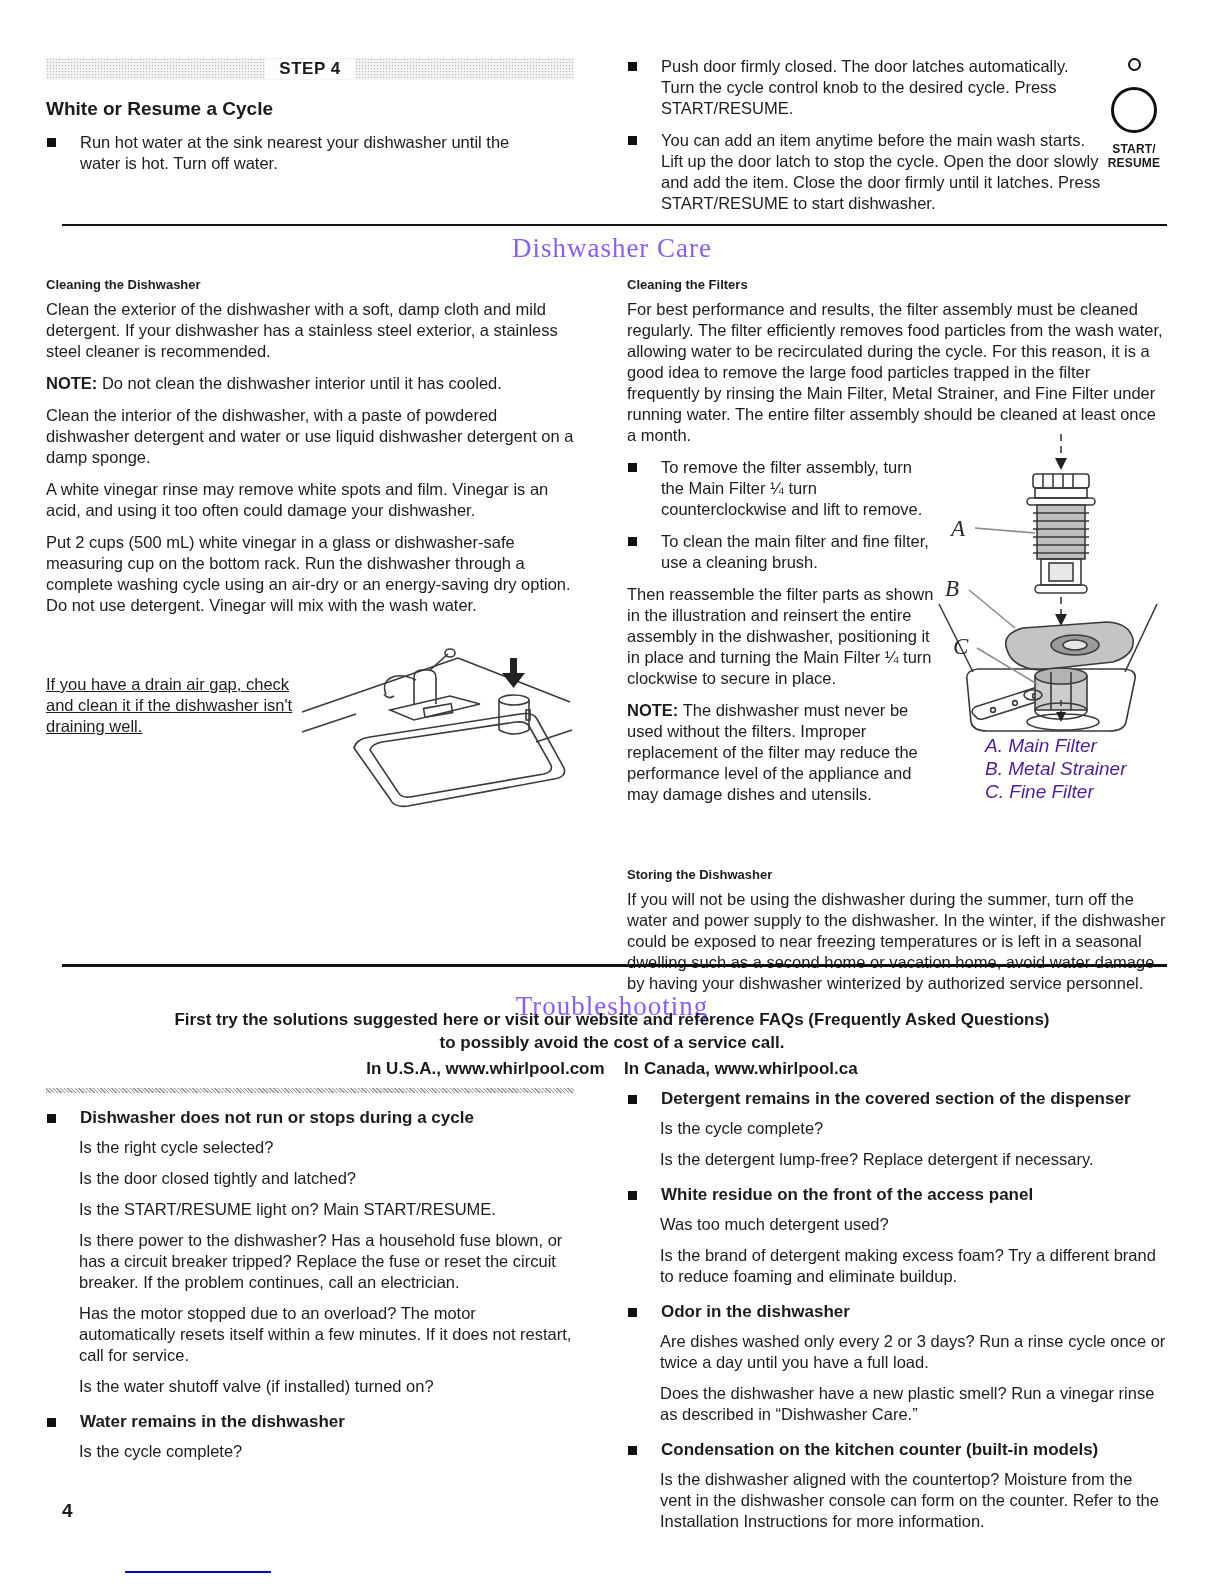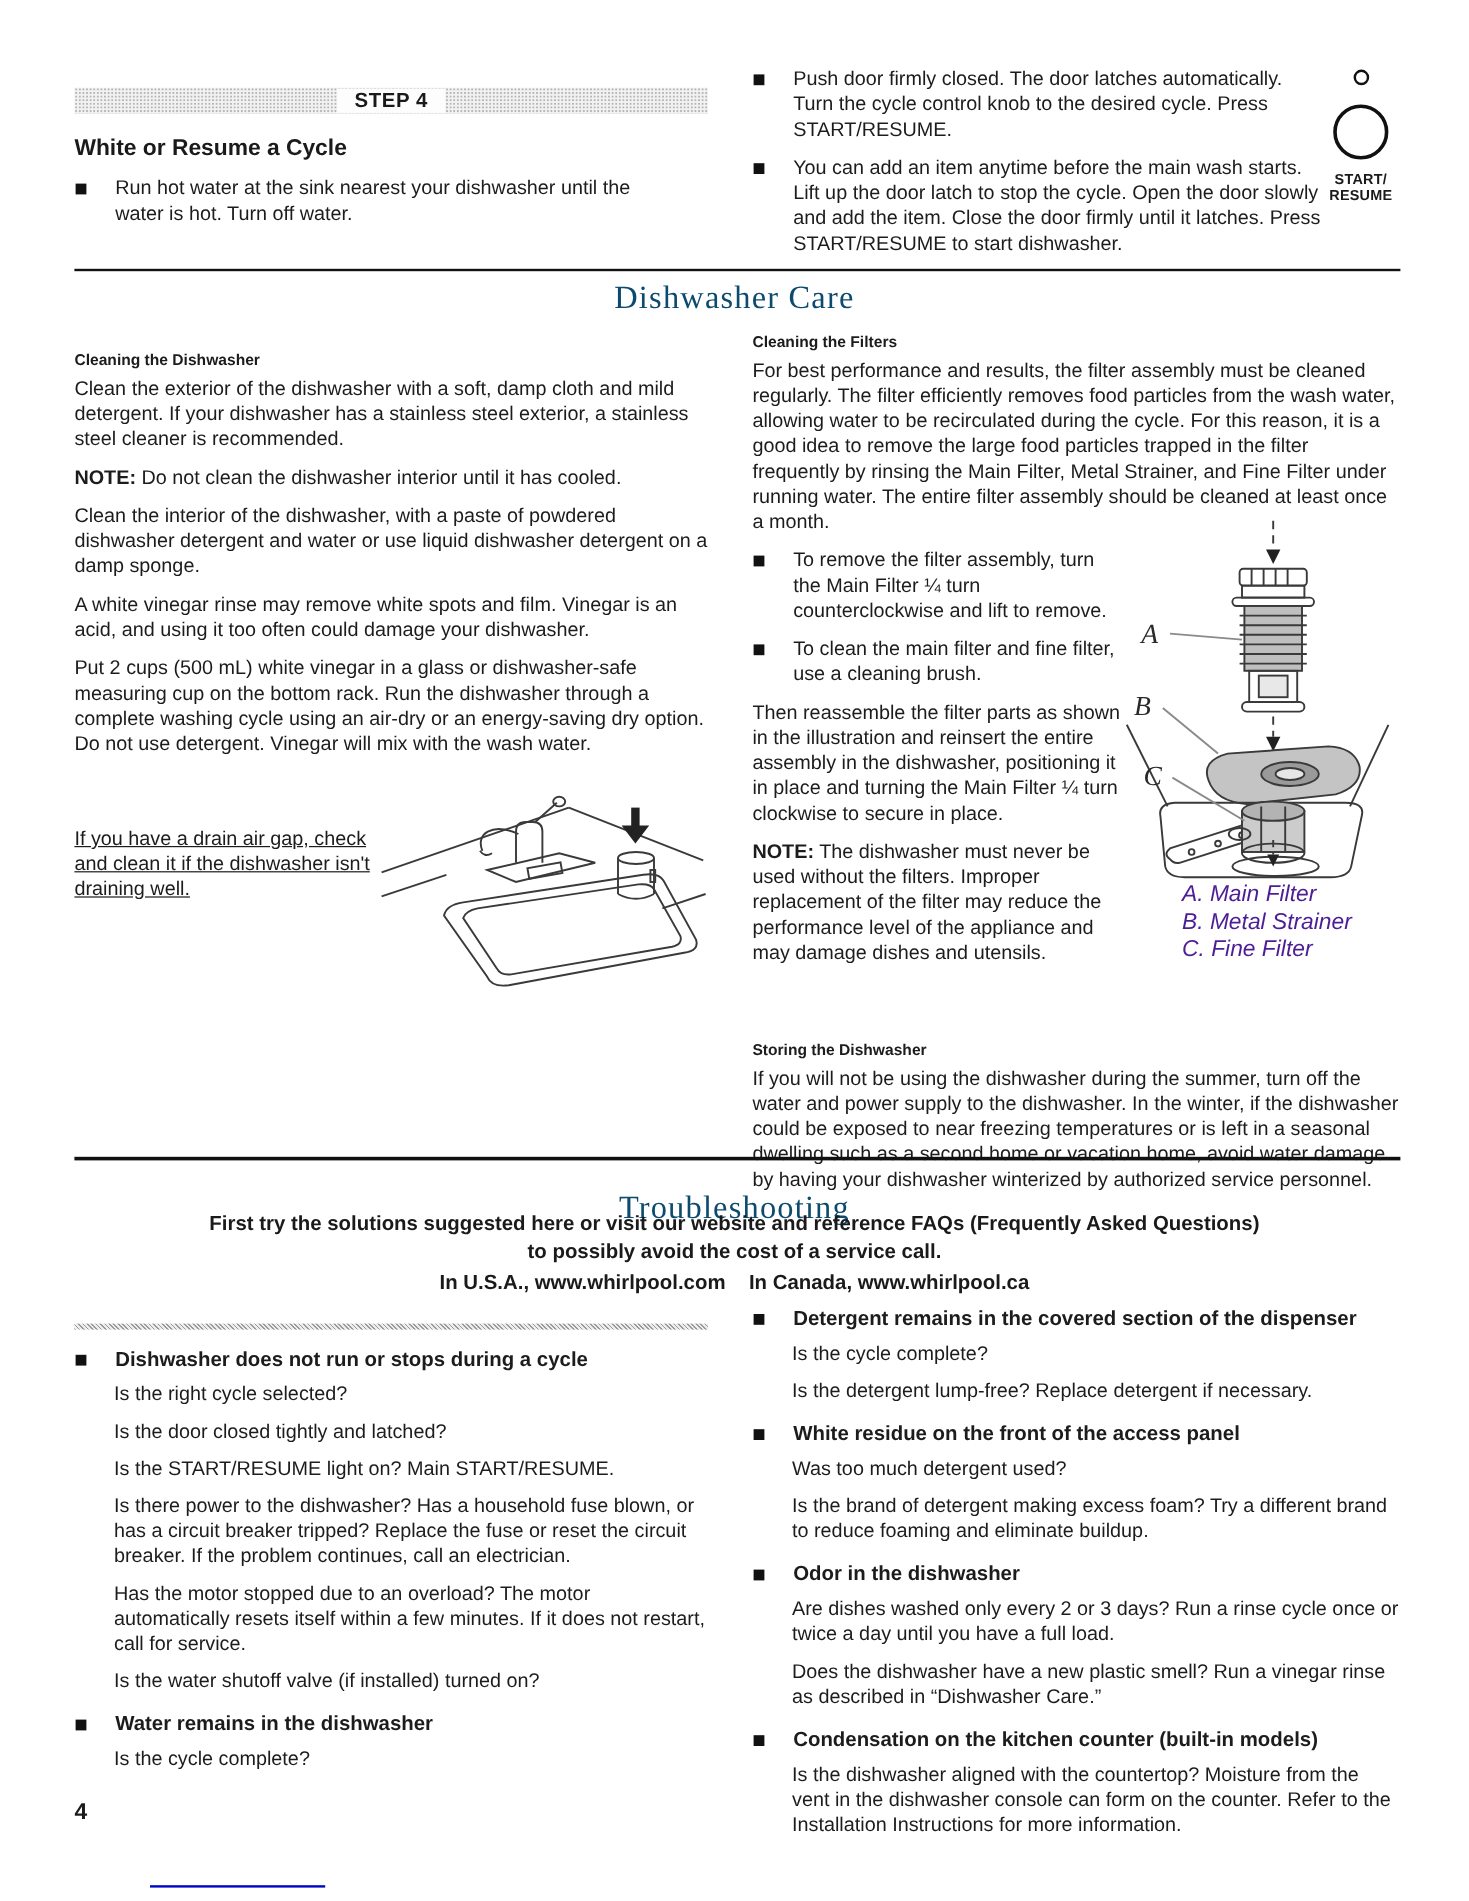--- a/index.html
+++ b/index.html
@@ -17,23 +17,23 @@
   .step-band {
     height:22px; background-color:#f2f2f2;
     background-image: radial-gradient(circle, #b5b5b5 0.7px, rgba(0,0,0,0) 0.8px);
     background-size:3px 3px;
     display:flex; align-items:center; justify-content:center;
   }
   .step-band span { font-size:17px; font-weight:bold; background:#fdfdfd; padding:0 14px; letter-spacing:0.5px; }
   .rule { position:absolute; background:#111; }
   .care-title, .ts-title {
     position:absolute; left:0; width:100%; text-align:center;
-    font-family:"Liberation Serif", serif; color:#0c4a6e; font-size:27px; letter-spacing:1px;
+    font-family:"Liberation Serif", serif; color:#8b5cf6; font-size:27px; letter-spacing:1px;
   }
-  .col-left  { position:absolute; left:62px;  width:528px;margin-top:15px; }
+  .col-left  { position:absolute; left:46px;  width:528px; }
   .col-right { position:absolute; left:627px; width:540px; }
   .center-bold { position:absolute; left:0; width:100%; text-align:center; font-weight:bold; font-size:17px; line-height:23px; }
   .hatch {
     height:5px; margin-bottom:10px;
     background:repeating-linear-gradient(45deg,#9a9a9a 0,#9a9a9a 1px,#ededed 1px,#ededed 2.6px);
   }
   .ts-big-head { font-size:20.5px; font-weight:bold; margin-bottom:14px; }
   .ts-item-head { display:flex; margin:14px 0 8px 0; font-weight:bold; font-size:17px; line-height:22px; }
   .ts-item-head .sq { margin-top:7px; }
   .q { margin:8px 0 10px 33px; }

